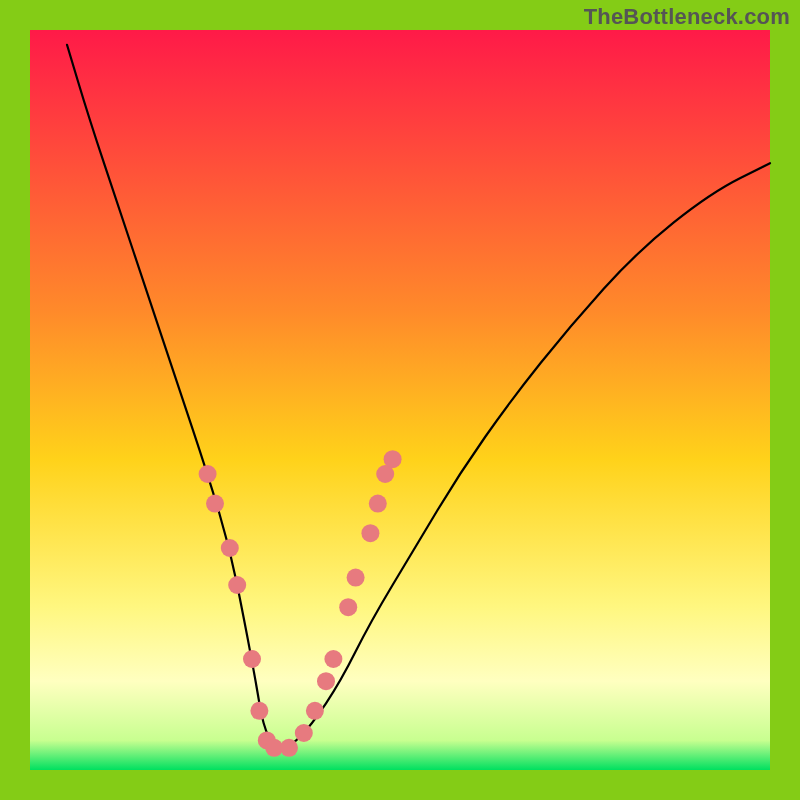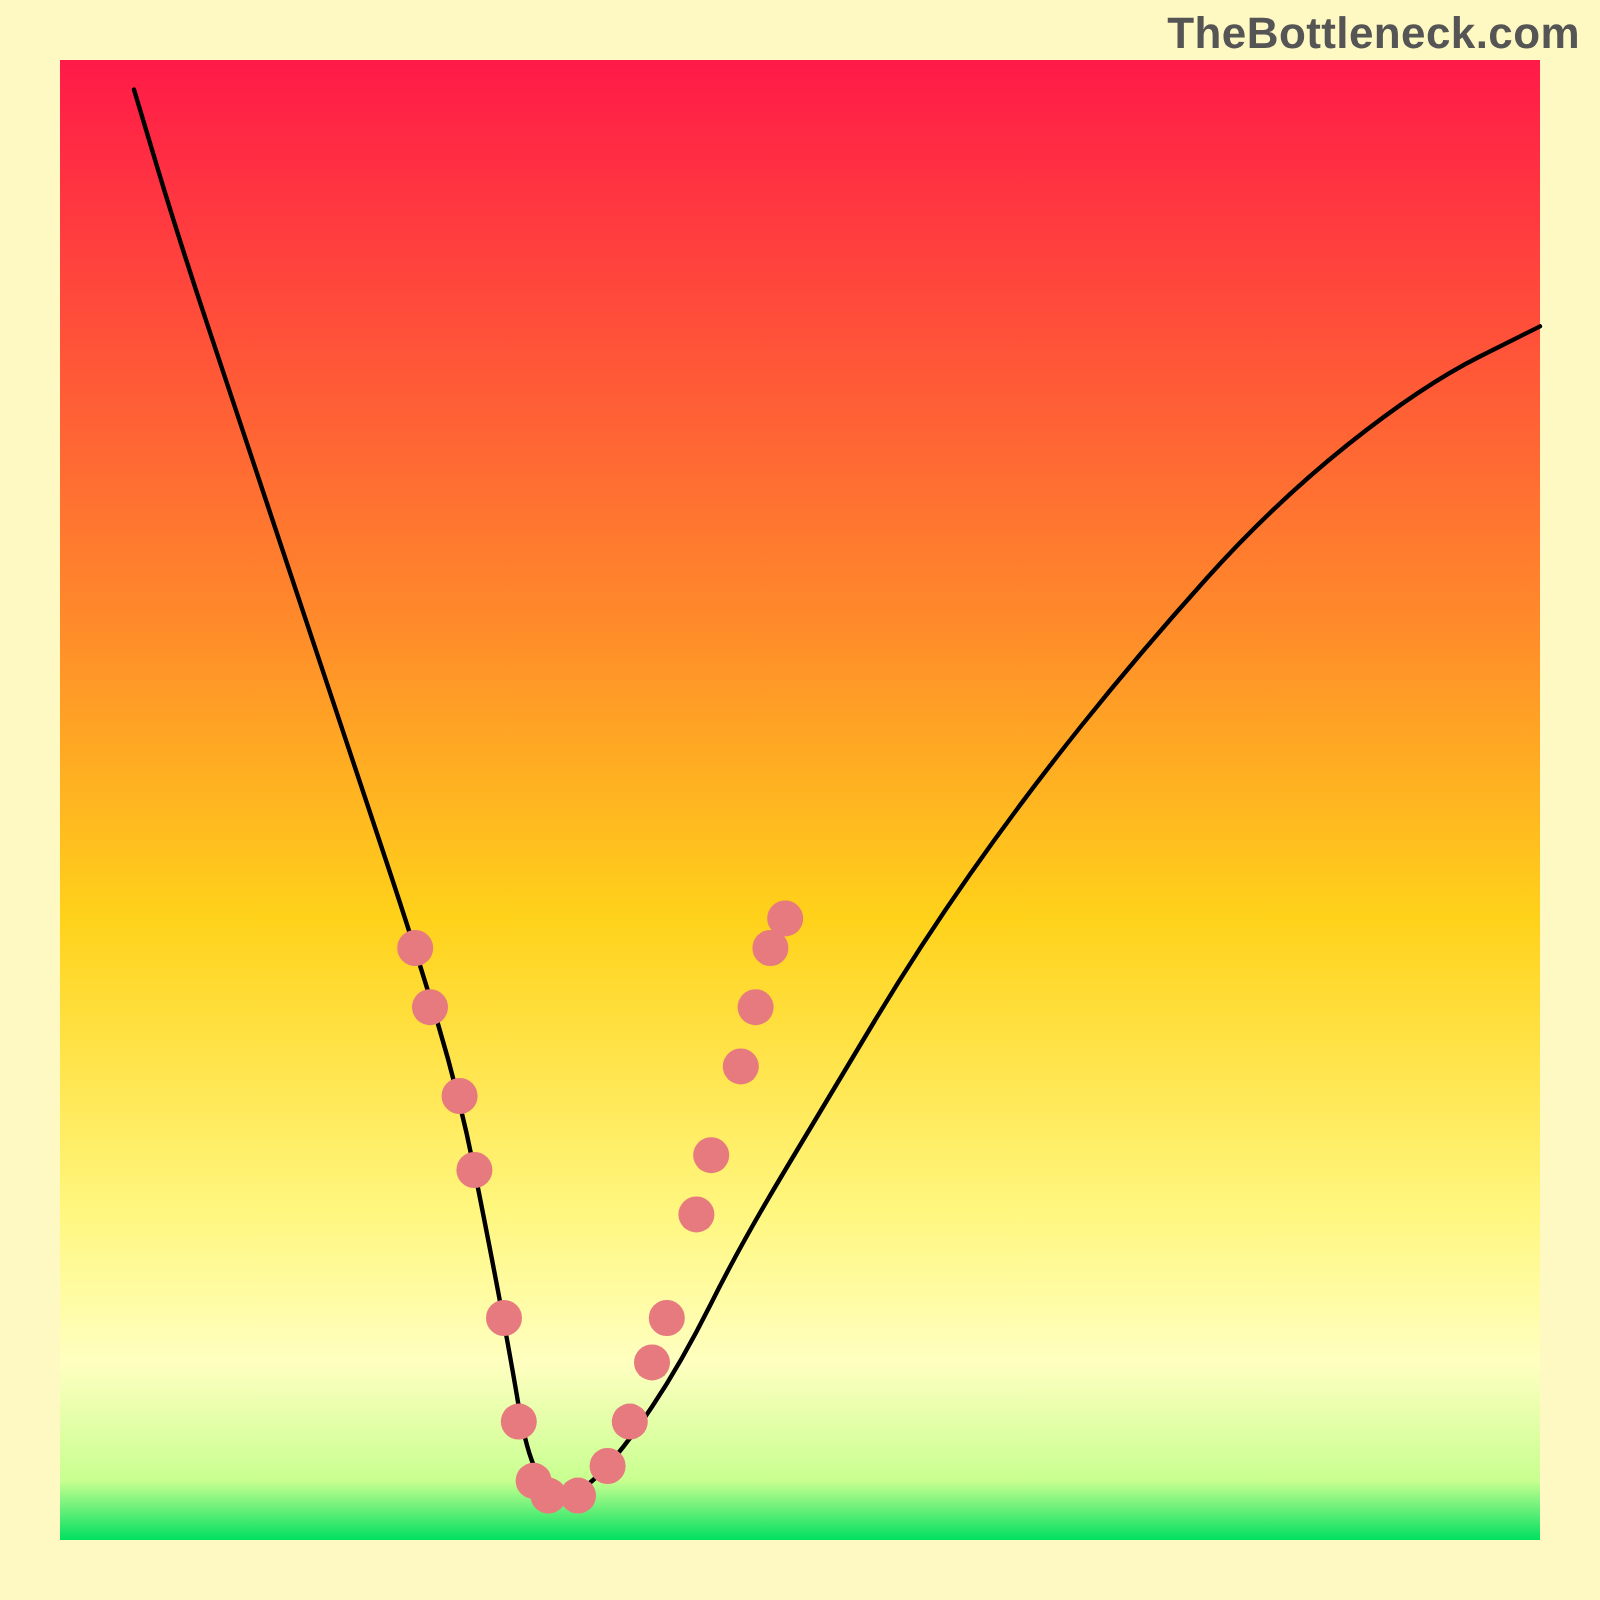--- a/index.html
+++ b/index.html
@@ -8,21 +8,21 @@
     width: 800px;
     height: 800px;
     background: #000;
     overflow: hidden;
     font-family: Arial, Helvetica, sans-serif;
   }
   .frame {
     position: relative;
     width: 800px;
     height: 800px;
-    background: #fef9c3;
+    background: #84cc16;
   }
   .attribution {
     position: absolute;
     top: 4px;
     right: 10px;
     color: #555;
     font-size: 22px;
     font-weight: 600;
     letter-spacing: 0.2px;
     z-index: 3;

